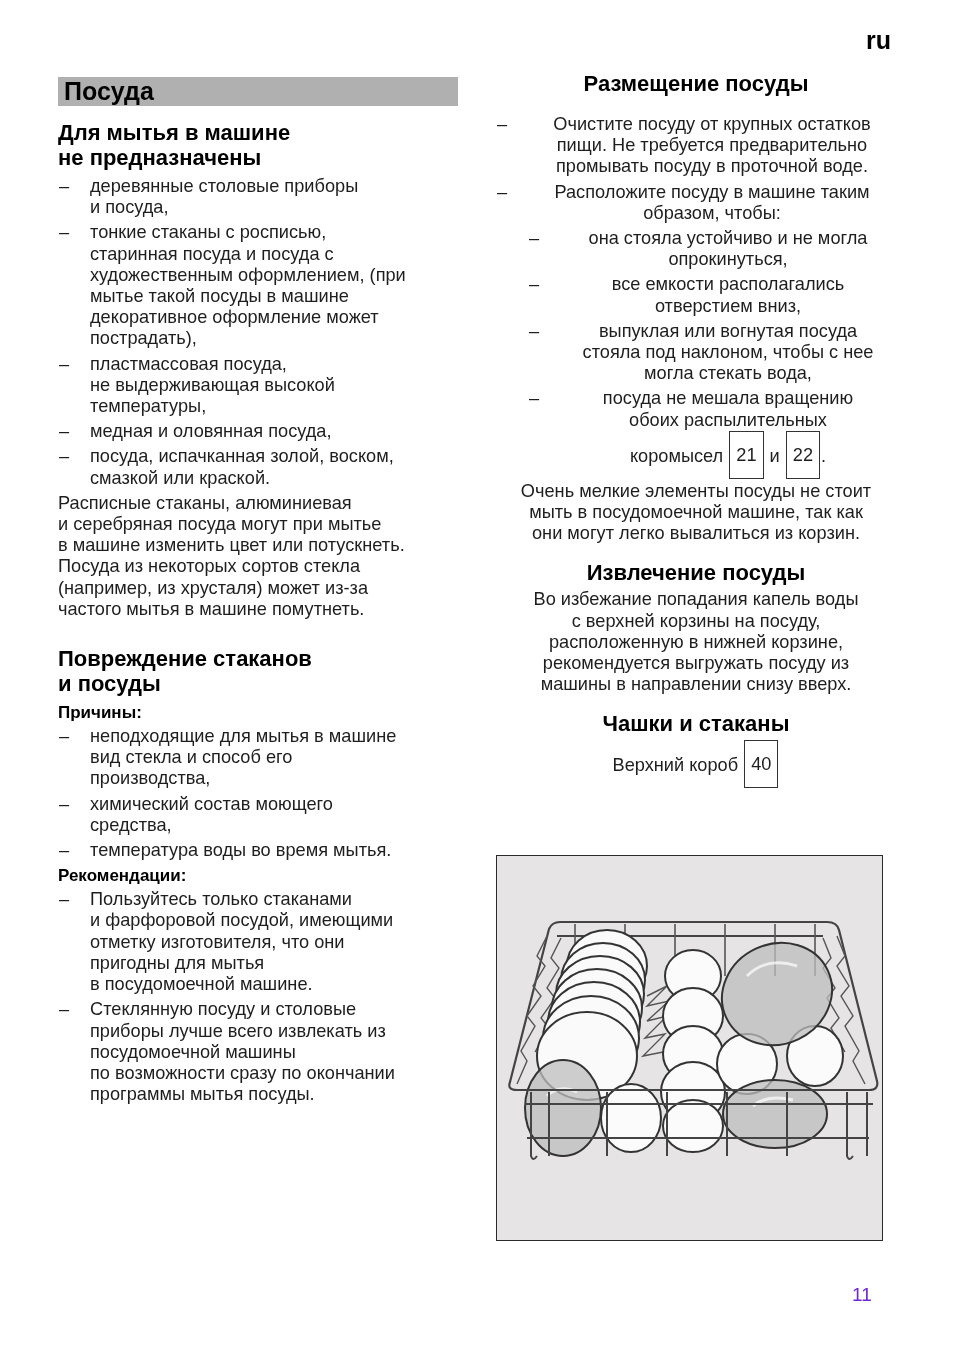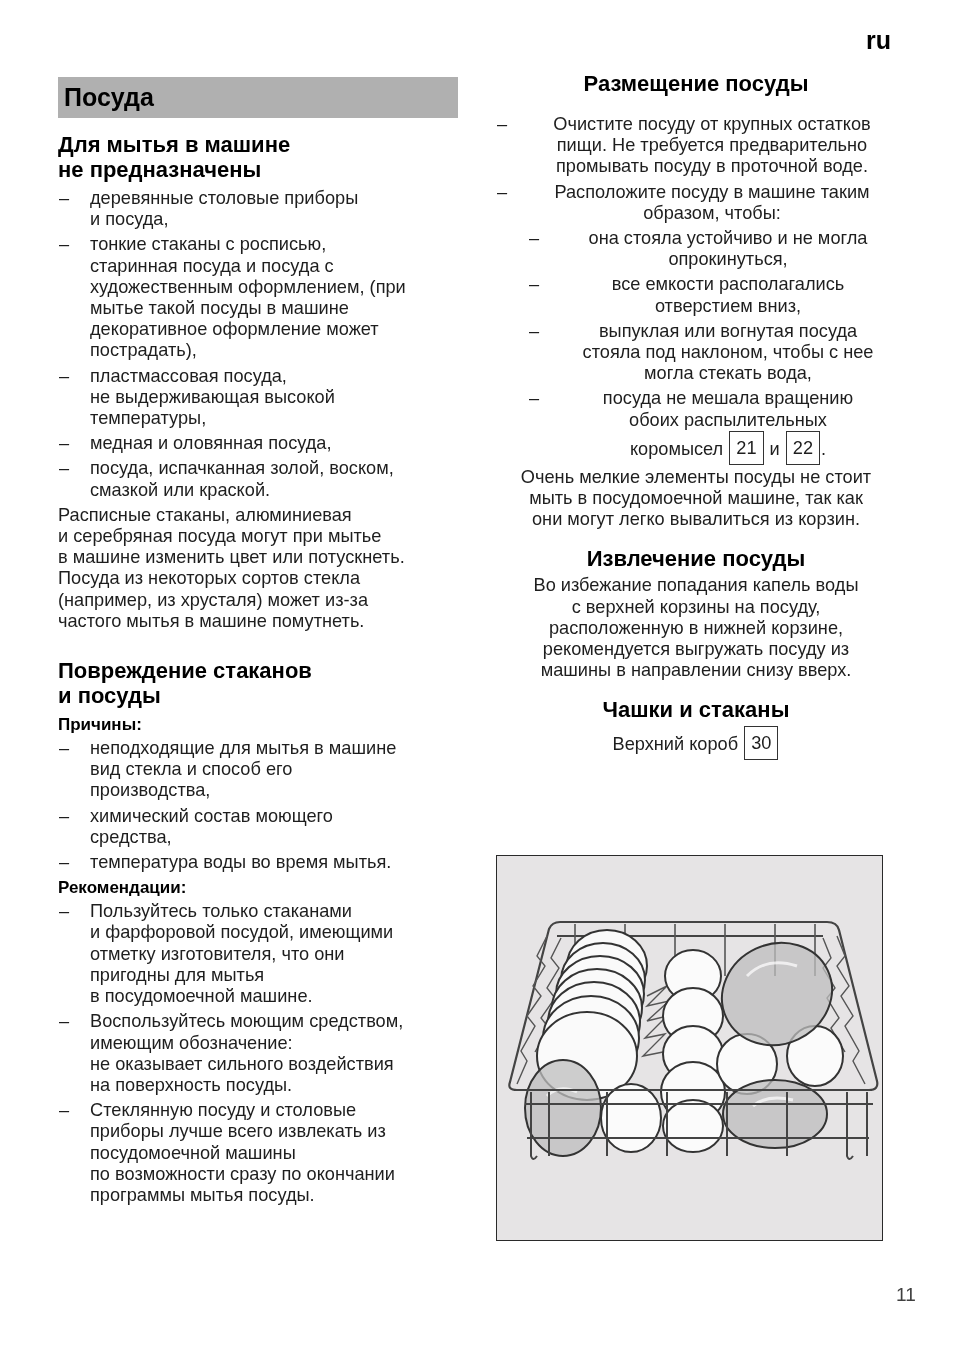--- a/index.html
+++ b/index.html
@@ -2,42 +2,42 @@
 <html><head>
 <meta charset="utf-8">
 <style>
   html, body { margin: 0; padding: 0; background: #ffffff; }
   body {
     width: 954px; height: 1354px; position: relative; overflow: hidden;
     font-family: "Liberation Sans", "DejaVu Sans", sans-serif;
     color: #1a1a1a;
   }
   .lang { position: absolute; left: 866px; top: 26px; font-size: 25px; font-weight: bold; color: #000; }
-  .page-num { position: absolute; left: 896px; top: 1284px; font-size: 19px; color: #404040; }
+  .page-num { position: absolute; left: 852px; top: 1284px; font-size: 19px; color: #6d28d9; }
   .col { position: absolute; }
   .col-left { left: 58px; top: 77px; width: 405px; }
   .col-right { left: 496px; top: 71px; width: 400px; text-align: center; }
 
   .section-bar {
-    background: #b0b0b0; height: 41px; width: 400px;
+    background: #b0b0b0; height: 29px; width: 400px;
     display: flex; align-items: center; padding-left: 6px; box-sizing: border-box;
     font-size: 25px; font-weight: bold; color: #000;
   }
   h2 {
     font-size: 22px; font-weight: bold; color: #000; margin: 0; line-height: 25px;
   }
   h3 { font-size: 17px; font-weight: bold; color: #000; margin: 0; line-height: 21px; }
   .txt { font-size: 18.2px; line-height: 21.2px; color: #1e1e1e; }
   ul.dash { list-style: none; margin: 0; padding: 0; }
   ul.dash > li { position: relative; padding-left: 32px; margin-bottom: 4px; }
   ul.dash > li::before { content: "–"; position: absolute; left: 1px; top: 0; }
   ul.dash.nested { margin-top: 4px; }
   p { margin: 0; }
   .ref {
-    display: inline-block; border: 1px solid #333; padding: 8px 6px; line-height: 16px;
+    display: inline-block; border: 1px solid #333; padding: 15px 6px; line-height: 16px;
     height: 16px; margin: 0 1px; vertical-align: 1px;
   }
   .figure {
     position: absolute; left: 496px; top: 855px; width: 387px; height: 386px;
     background: #e6e4e5; border: 1px solid #2a2a2a; box-sizing: border-box;
   }
   .figure svg { position: absolute; left: 0; top: 0; }
 </style>
 </head>
 <body>
@@ -72,21 +72,20 @@
   <h3 style="margin-top:6px">Причины:</h3>
   <ul class="dash txt" style="margin-top:3px">
     <li><span class="ln">неподходящие для мытья в машине<br>вид стекла и способ его<br>производства,</span></li>
     <li><span class="ln">химический состав моющего<br>средства,</span></li>
     <li><span class="ln">температура воды во время мытья.</span></li>
   </ul>
 
   <h3 style="margin-top:0px">Рекомендации:</h3>
   <ul class="dash txt" style="margin-top:3px">
     <li><span class="ln">Пользуйтесь только стаканами<br>и фарфоровой посудой, имеющими<br>отметку изготовителя, что они<br>пригодны для мытья<br>в посудомоечной машине.</span></li>
-    <li><span class="ln">Воспользуйтесь моющим средством,<br>имеющим обозначение:<br>не оказывает сильного воздействия<br>на поверхность посуды.</span></li>
     <li><span class="ln">Стеклянную посуду и столовые<br>приборы лучше всего извлекать из<br>посудомоечной машины<br>по возможности сразу по окончании<br>программы мытья посуды.</span></li>
   </ul>
 </div>
 
 <div class="col col-right">
   <h2>Размещение посуды</h2>
   <ul class="dash txt" style="margin-top:18px">
     <li><span class="ln">Очистите посуду от крупных остатков<br>пищи. Не требуется предварительно<br>промывать посуду в проточной воде.</span></li>
     <li><span class="ln">Расположите посуду в машине таким<br>образом, чтобы:</span>
       <ul class="dash nested">
@@ -103,21 +102,21 @@
     </li>
   </ul>
   <p class="txt" style="margin-top:-2px"><span class="ln">Очень мелкие элементы посуды не стоит<br>мыть в посудомоечной машине, так как<br>они могут легко вывалиться из корзин.</span></p>
 
   <h2 style="margin-top:16px">Извлечение посуды</h2>
   <p class="txt" style="margin-top:4px"><span class="ln">Во избежание попадания капель воды<br>с верхней корзины на посуду,<br>расположенную в нижней корзине,<br>рекомендуется выгружать посуду из<br>машины в направлении снизу вверх.</span></p>
 
   <h2 style="margin-top:16px">Чашки и стаканы</h2>
   <p class="txt" style="margin-top:4px">
     <span>Верхний короб</span>
-    <span class="ref">30</span>
+    <span class="ref">40</span>
   </p>
 </div>
 
 <div class="figure">
   <svg width="385" height="384" viewBox="0 0 385 384">
 
     <g fill="none" stroke="#444" stroke-width="2.2">
       <path d="M52,73 Q55,66 63,66 L330,66 Q340,66 342,74 L380,225 Q382,234 372,234 L20,234 Q10,234 13,226 Z"></path>
       <path d="M60,80 L326,80"></path>
       <path d="M28,248 L376,248"></path>

